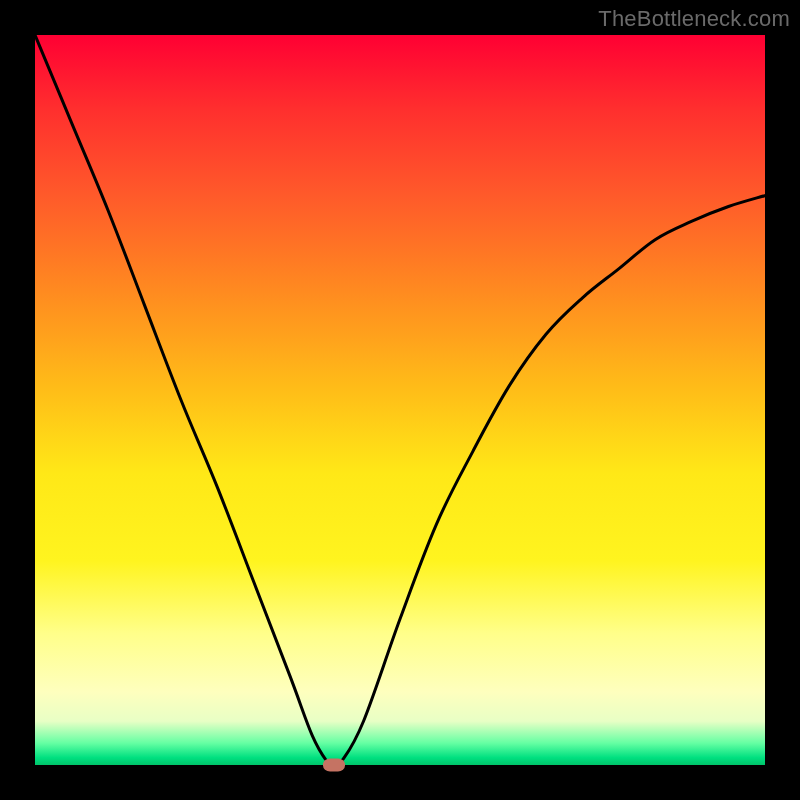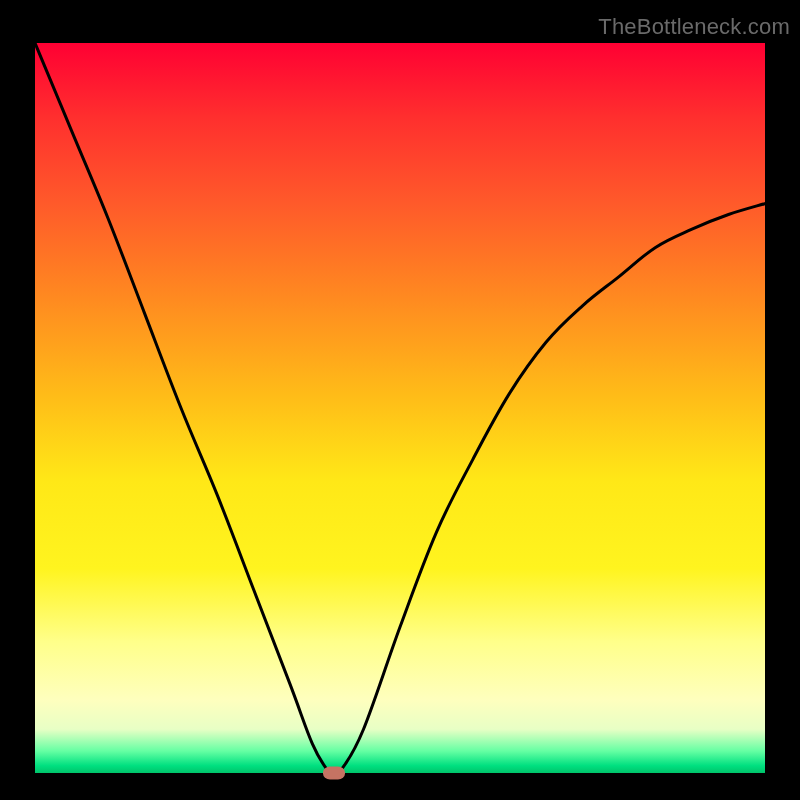--- a/index.html
+++ b/index.html
@@ -9,21 +9,20 @@
     height: 800px;
     background: #000;
     overflow: hidden;
     font-family: Arial, Helvetica, sans-serif;
   }
   .outer {
     position: relative;
     width: 800px;
     height: 708px;
     background: #000;
-    margin-top: 8px;
   }
   .plot {
     position: absolute;
     left: 35px;
     top: 35px;
     width: 730px;
     height: 730px;
     background: linear-gradient(
       to bottom,
       #ff0033 0%,

